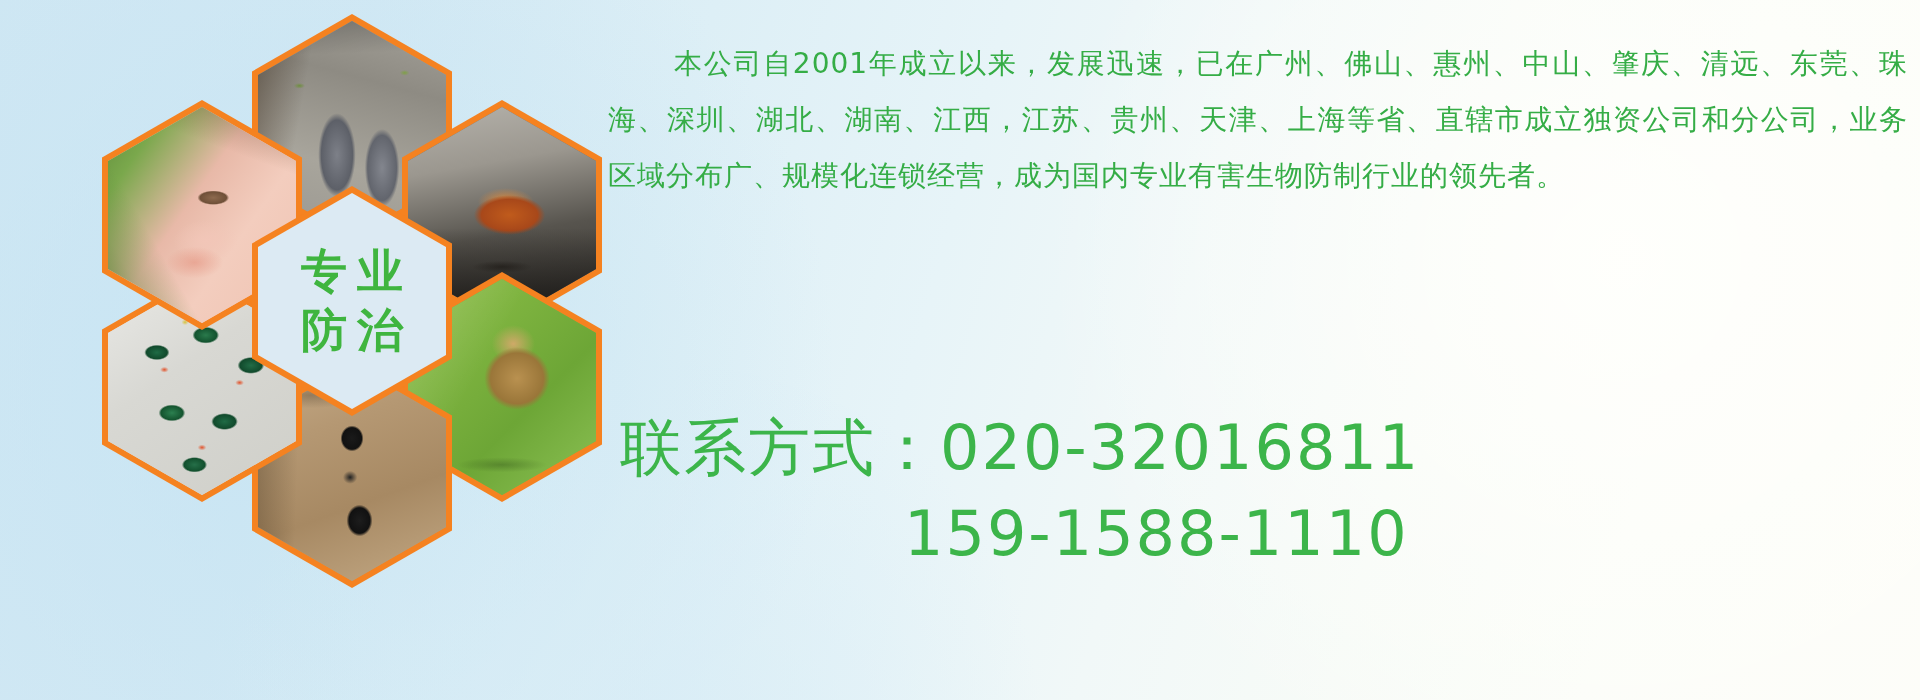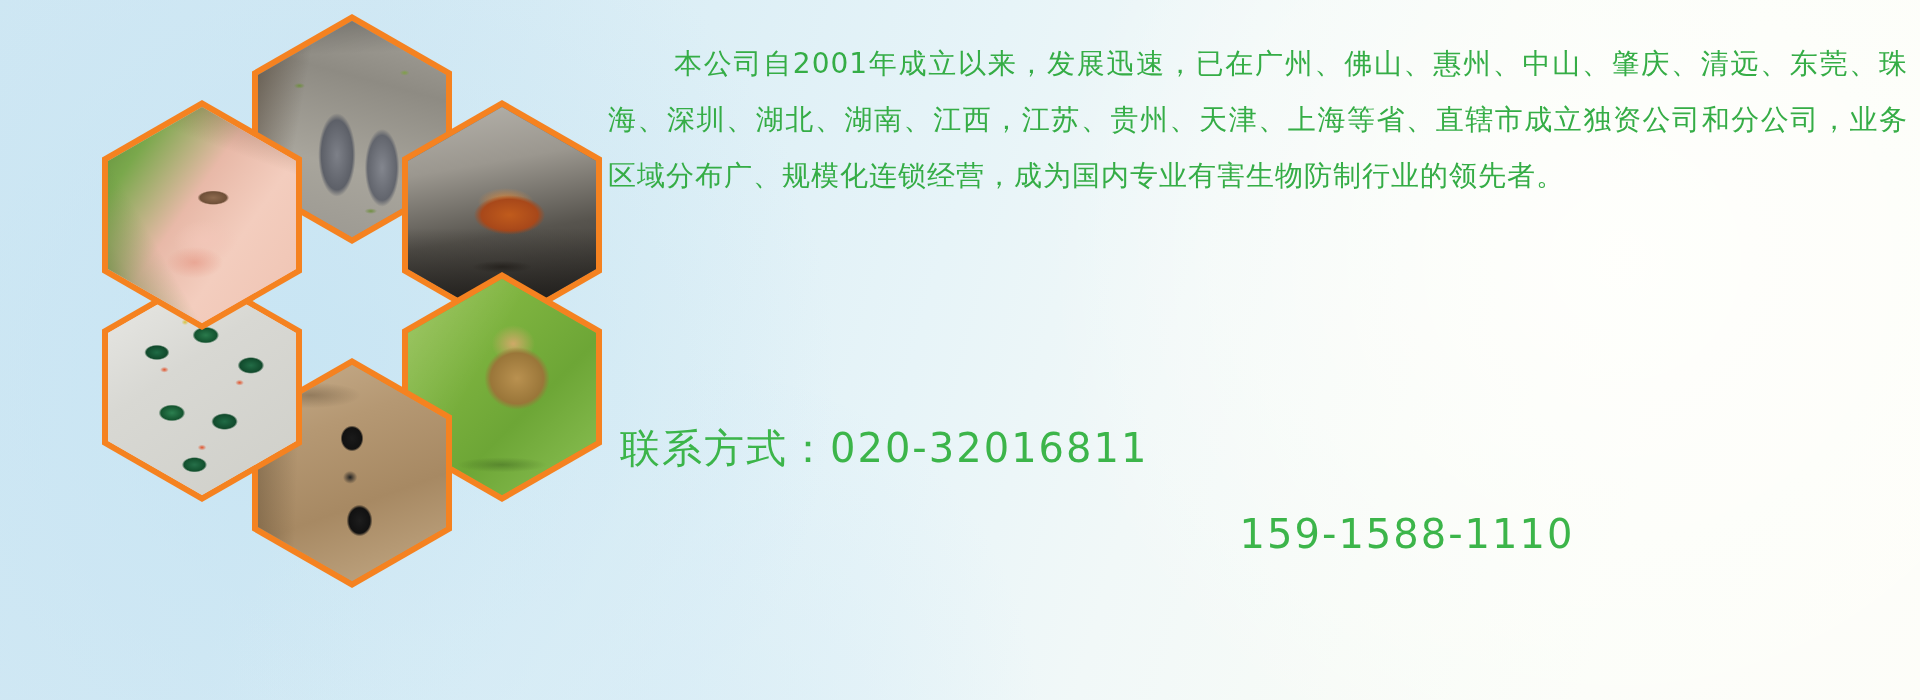--- a/index.html
+++ b/index.html
@@ -246,30 +246,29 @@
   }
 
   .contact {
     position: absolute;
     left: 620px;
     top: 405px;
     width: 1290px;
   }
   .contact-line {
     color: #3cb54a;
-    font-size: 40px;
+    font-size: 62px;
     font-weight: 500;
     letter-spacing: 2px;
     line-height: 86px;
     white-space: nowrap;
     font-family: "DejaVu Sans", "Liberation Sans", sans-serif;
   }
   .contact-line.second {
     padding-left: 284px;
-    text-align: center;
   }
 </style>
 </head>
 <body>
 
 <div class="banner">
 
   <div class="glow-a"></div>
   <div class="glow-b"></div>
   <div class="glow-c"></div>
@@ -305,20 +304,26 @@
           <span class="ph ph-flies"></span>
         </div>
     </div>
 
     <div class="hex hex-left">
       <div class="inner">
           <span class="ph ph-mosquito"></span>
         </div>
     </div>
 
+    <div class="hex hex-center">
+      <div class="inner">
+        <div class="slogan-line">专业</div>
+        <div class="slogan-line">防治</div>
+      </div>
+    </div>
 
   </div>
 
   <div class="copy">
     <p class="paragraph">本公司自2001年成立以来，发展迅速，已在广州、佛山、惠州、中山、肇庆、清远、东莞、珠海、深圳、湖北、湖南、江西，江苏、贵州、天津、上海等省、直辖市成立独资公司和分公司，业务区域分布广、规模化连锁经营，成为国内专业有害生物防制行业的领先者。</p>
   </div>
 
   <div class="contact">
     <div class="contact-line">联系方式：020-32016811</div>
     <div class="contact-line second">159-1588-1110</div>

